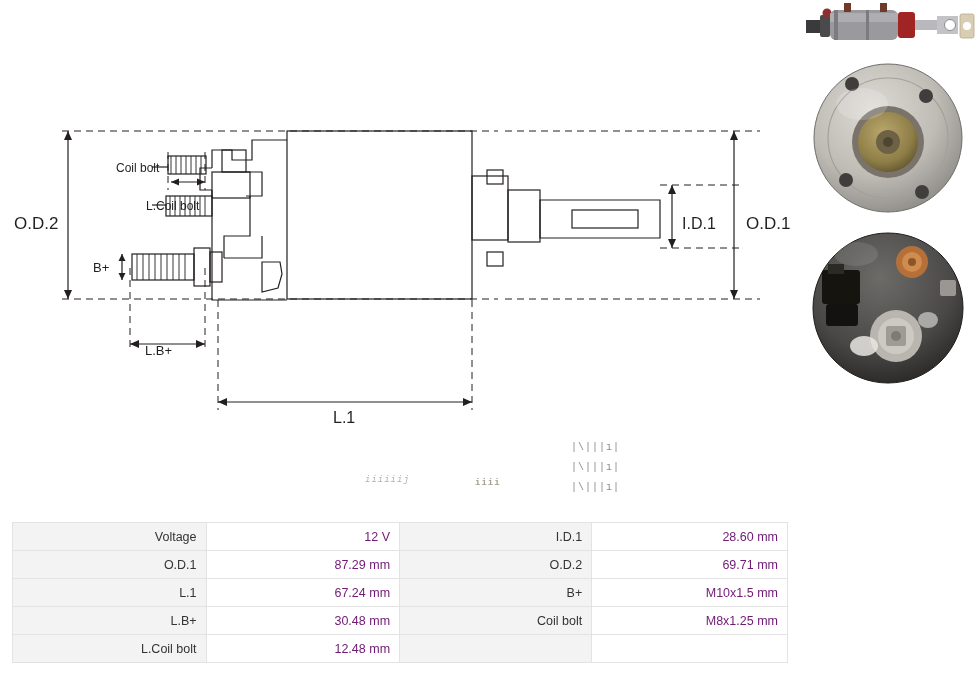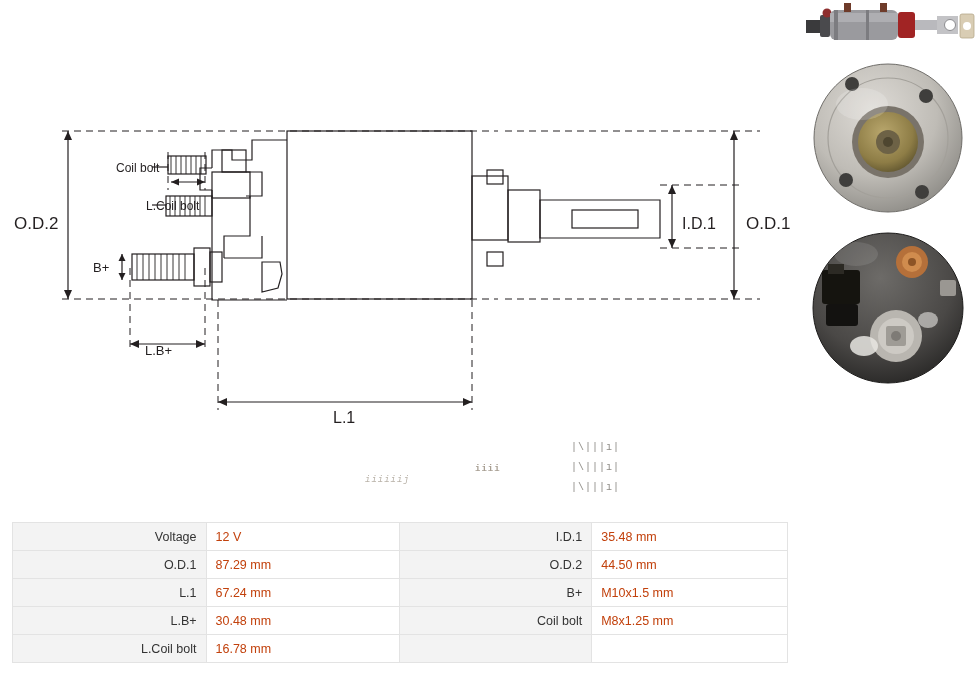--- a/index.html
+++ b/index.html
@@ -67,23 +67,23 @@
     white-space: nowrap;
   }
   td.lbl {
     background: #f3f3f3;
     text-align: right;
     width: 193px;
     color: #333;
   }
   td.val {
     background: #ffffff;
-    text-align: left;
+    text-align: right;
     width: 193px;
-    color: #c2410c;
+    color: #701a75;
   }
   td.empty { background: #f3f3f3; }
 
   
   .artifacts {
     position: absolute;
     left: 0;
     top: 440px;
     width: 800px;
     height: 60px;
@@ -230,21 +230,21 @@
       <text x="333" y="423" font-family="Liberation Sans, sans-serif" font-size="16" fill="#231f20">L.1</text>
       <text x="93" y="272" font-family="Liberation Sans, sans-serif" font-size="13" fill="#231f20">B+</text>
       <text x="145" y="355" font-family="Liberation Sans, sans-serif" font-size="13" fill="#231f20">L.B+</text>
       <text x="116" y="172" font-family="Liberation Sans, sans-serif" font-size="12" fill="#231f20">Coil bolt</text>
       <text x="146" y="210" font-family="Liberation Sans, sans-serif" font-size="12" fill="#231f20">L.Coil bolt</text>
     </svg>
   </div>
 
   <div class="artifacts">
     <span class="artifact" style="left:365px; top:35px;font-style:italic;">iiiiiij</span>
-    <span class="artifact" style="left:475px; top:24px; color:#a89f93;font-weight:bold;">iiii</span>
+    <span class="artifact" style="left:475px; top:38px; color:#a89f93;font-weight:bold;">iiii</span>
     <span class="art-right" style="right:180px; top:2px;">|\|||ı|</span>
     <span class="art-right" style="right:180px; top:22px;">|\|||ı|</span>
     <span class="art-right" style="right:180px; top:42px;">|\|||ı|</span>
   </div>
 
   <div class="photos">
 
     <div class="photo photo-side">
       <svg width="176" height="52" viewBox="0 0 176 52" xmlns="http://www.w3.org/2000/svg">
         <rect x="0" y="0" width="176" height="52" fill="#ffffff"></rect>
@@ -339,43 +339,43 @@
     </div>
   </div>
 
   <div class="table-wrap">
     <table class="specs">
       <tbody>
         <tr>
           <td class="lbl">Voltage</td>
           <td class="val">12 V</td>
           <td class="lbl">I.D.1</td>
-          <td class="val">35.48 mm</td>
+          <td class="val">28.60 mm</td>
         </tr>
         <tr>
           <td class="lbl">O.D.1</td>
           <td class="val">87.29 mm</td>
           <td class="lbl">O.D.2</td>
-          <td class="val">44.50 mm</td>
+          <td class="val">69.71 mm</td>
         </tr>
         <tr>
           <td class="lbl">L.1</td>
           <td class="val">67.24 mm</td>
           <td class="lbl">B+</td>
           <td class="val">M10x1.5 mm</td>
         </tr>
         <tr>
           <td class="lbl">L.B+</td>
           <td class="val">30.48 mm</td>
           <td class="lbl">Coil bolt</td>
           <td class="val">M8x1.25 mm</td>
         </tr>
         <tr>
           <td class="lbl">L.Coil bolt</td>
-          <td class="val">16.78 mm</td>
+          <td class="val">12.48 mm</td>
           <td class="empty"></td>
           <td class="val"></td>
         </tr>
       </tbody>
     </table>
   </div>
 
 </div>
 
 </body></html>

